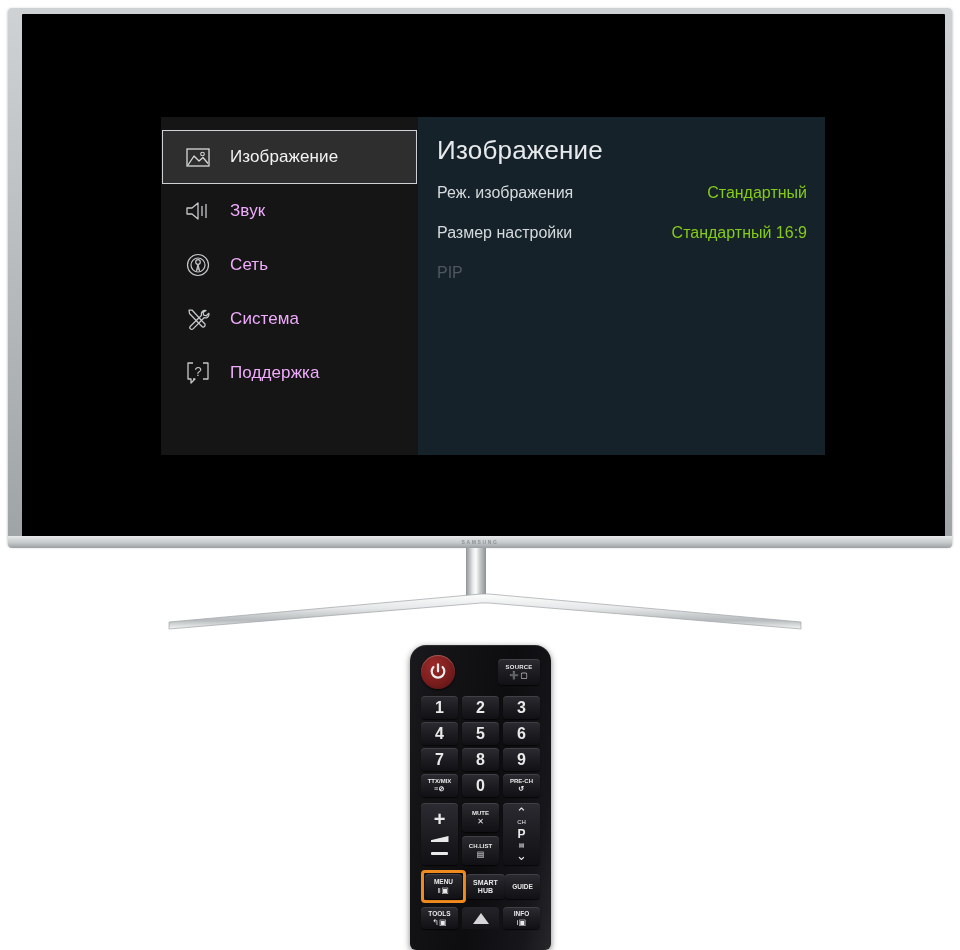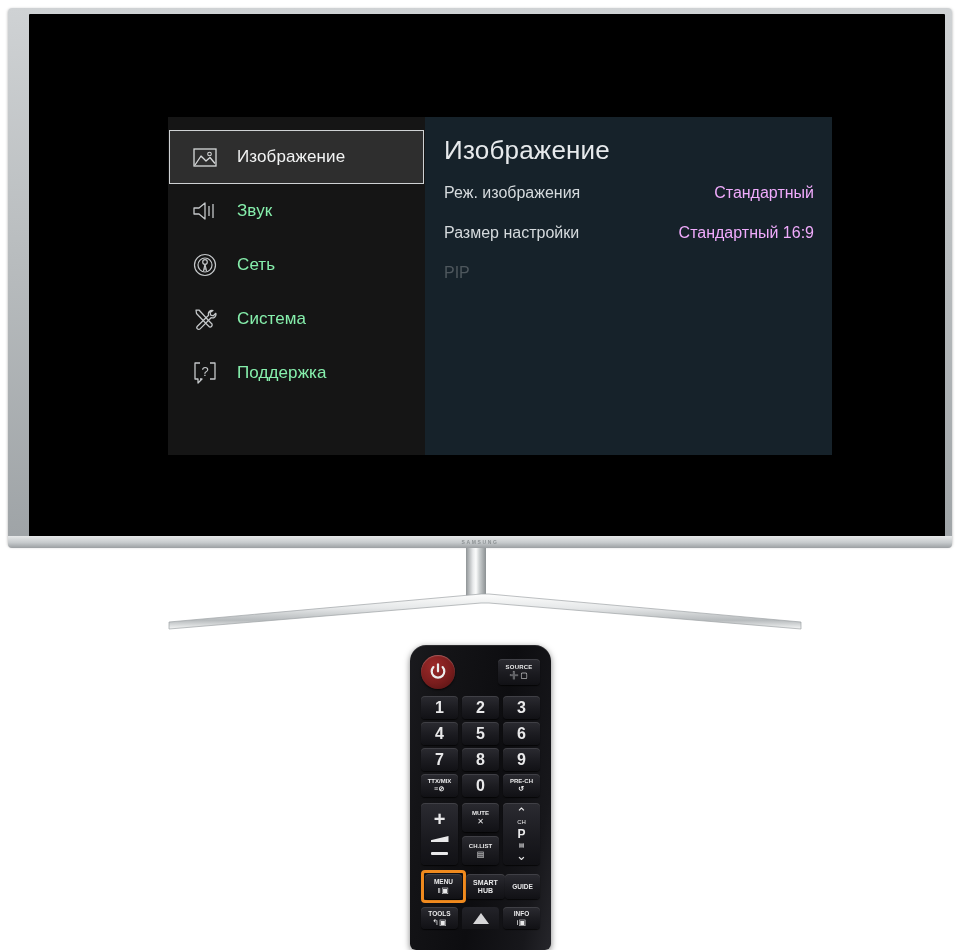--- a/index.html
+++ b/index.html
@@ -4,21 +4,21 @@
 <style>
   * { margin:0; padding:0; box-sizing:border-box; }
   html,body{ width:960px; height:950px; background:#ffffff; overflow:hidden;
     font-family:"Liberation Sans", sans-serif; }
 
   #root{ position:relative; width:960px; height:950px; background:#fff; }
 
   
   .tv-outer{ position:absolute; left:8px; top:8px; width:944px; height:538px;
     background:linear-gradient(180deg,#cfd2d4 0%,#b9bdbf 45%,#9ea3a6 100%);
-    border-radius:4px; padding:6px 7px 9px 21px;
+    border-radius:4px; padding:6px 7px 9px 14px;
     box-shadow:0 1px 3px rgba(0,0,0,.35); }
   .tv-screen{ position:relative; width:100%; height:100%; background:#000;
     border-radius:1px; overflow:hidden; }
   .tv-bottom-bezel{ position:absolute; left:8px; top:536px; width:944px; height:12px;
     background:linear-gradient(180deg,#e7e9ea 0%,#c6cacc 55%,#9b9fa2 100%);
     border-radius:0 0 4px 4px; display:flex; align-items:center; justify-content:center; }
   .samsung-logo{ font-size:5px; letter-spacing:1.6px; color:#8d9294; font-weight:bold; }
 
   
   .stand-neck{ position:absolute; left:466px; top:548px; width:20px; height:52px;
@@ -29,30 +29,30 @@
   
   .menu-wrap{ position:absolute; left:139px; top:103px; width:664px; height:338px;
     display:flex; }
   .sidebar{ width:257px; background:#151515; padding-top:13px; }
   .side-item{ display:flex; align-items:center; height:54px; padding-left:20px;
     margin:0 1px; border:1px solid transparent; }
   .side-item.selected{ background:#2e2e2e; border:1px solid #cfd2d4; }
   .side-ico{ width:30px; height:26px; flex:none; margin-right:17px;
     display:flex; align-items:center; justify-content:center; }
   .side-ico svg{ display:block; }
-  .side-label{ font-size:17px; color:#86efac; letter-spacing:.1px; }
+  .side-label{ font-size:17px; color:#f0abfc; letter-spacing:.1px; }
   .side-item.selected .side-label{ color:#f2f3f3; }
 
   .content{ flex:1; background:#16222a; padding:18px 18px 0 19px; }
   .content-title{ font-size:26px; color:#e7eaec; font-weight:normal;
     letter-spacing:.2px; margin-bottom:18px; }
   .row{ display:flex; align-items:baseline; justify-content:space-between;
     height:40px; }
   .row-label{ font-size:16px; color:#d5dadd; }
-  .row-value{ font-size:16px; color:#f0abfc; }
+  .row-value{ font-size:16px; color:#84cc16; }
   .row.disabled .row-label{ color:#4e575d; }
 
   
   .remote{ position:absolute; left:410px; top:645px; width:141px; height:305px;
     background:linear-gradient(100deg,#1a1a1e 0%,#141417 18%,#0d0d10 55%,#17171b 85%,#26262b 100%);
     border-radius:16px 16px 6px 6px;
     box-shadow:0 2px 6px rgba(0,0,0,.5), inset 0 1px 0 rgba(255,255,255,.10);
     overflow:hidden; padding:10px 11px 0 11px; }
   .rm-row{ display:flex; justify-content:space-between; align-items:center; }
 

